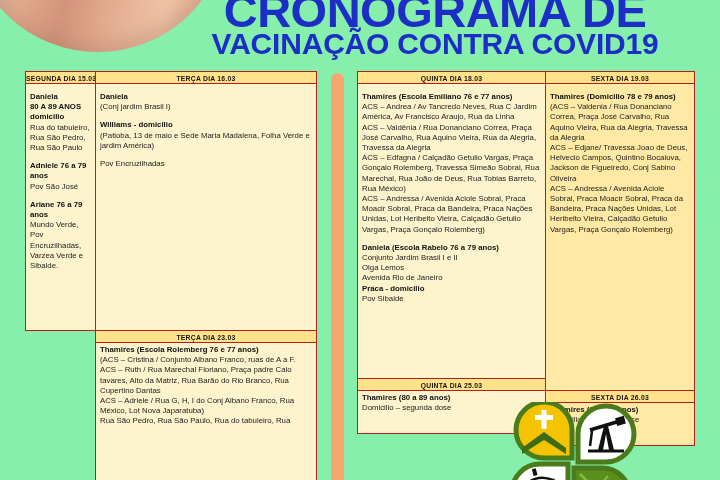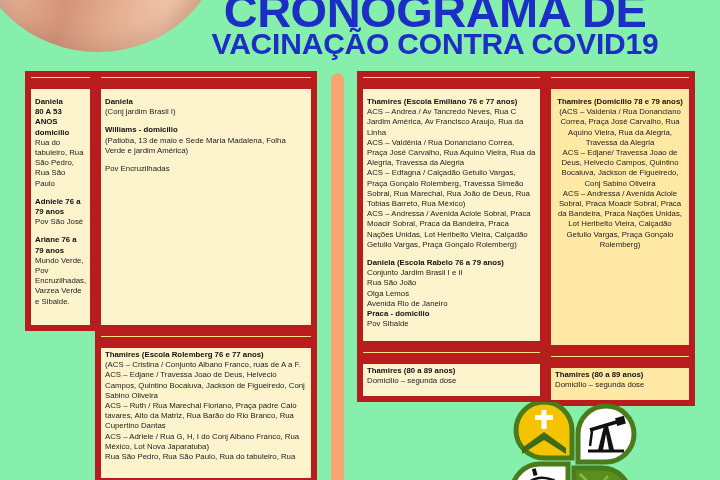--- a/index.html
+++ b/index.html
@@ -20,43 +20,43 @@
   .title2{
     position:absolute;top:27px;left:150px;width:570px;text-align:center;
     font-size:30px;font-weight:800;letter-spacing:-0.2px;color:#1d2ec6;white-space:nowrap;
   }
   .orange-bar{
     position:absolute;left:331px;top:73px;width:13px;height:410px;border-radius:7px 7px 0 0;
     background:#f7a571;
   }
   
   .tcol{position:absolute;box-sizing:border-box;}
-  .cell{box-sizing:border-box;border:6px solid #b91c1c;background:#fdf3cc;overflow:hidden;}
+  .cell{box-sizing:border-box;border:1px solid #b91c1c;background:#fdf3cc;overflow:hidden;}
   .cell + .cell{margin-top:-1px;}
   .hdr{
     font-size:6.8px;font-weight:bold;text-align:center;letter-spacing:.25px;color:#141414;
     background:#ffe28a;padding:3px 0 2px 0;white-space:nowrap;
   }
   .body{font-size:7.8px;line-height:10.2px;padding:2px 4px;}
   .body.pt{padding-top:8px;}
   .accent{background:#ffe9a4;}
   .ln{white-space:normal;}
   .ln.b{font-weight:bold;color:#101010;}
   .ln.sp{height:8px;line-height:8px;}
   
   #lt-col1{left:25px;top:71px;width:71px;}
   #lt-col1 .body{height:248px;}
   #lt-col2{left:95px;top:71px;width:222px;}
   #lt-col2 .body.s1{height:248px;}
   #lt-col2 .body.s2{height:142px;}
   #rt-col1{left:357px;top:71px;width:189px;}
-  #rt-col1 .body.s1{height:264px;}
+  #rt-col1 .body.s1{height:296px;}
   #rt-col1 .body.s2{height:44px;}
   #rt-col2{left:545px;top:71px;width:150px;}
-  #rt-col2 .body.s1{height:268px;text-align:center;}
+  #rt-col2 .body.s1{height:308px;}
   #rt-col2 .body.s2{height:44px;}
   .hdr-cell{height:13px;padding:0;}
   .hdr-cell .hdr{padding-top:2.5px;}
   
   #logo{position:absolute;left:502px;top:402px;}
 </style>
 </head>
 <body>
 
 <div id="page">
@@ -67,21 +67,21 @@
   <div class="title2">VACINAÇÃO CONTRA COVID19</div>
 
   <div class="orange-bar"></div>
 
   <div class="tcol" id="lt-col1">
     <div class="cell hdr-cell">
       <div class="hdr">SEGUNDA DIA 15.03</div>
     </div>
     <div class="cell body pt">
         <div class="ln b">Daniela</div>
-        <div class="ln b">80 A 53 ANOS</div>
+        <div class="ln b">80 A 89 ANOS</div>
         <div class="ln b">domicilio</div>
         <div class="ln">Rua do tabuleiro, Rua São Pedro, Rua São Paulo</div>
         <div class="ln sp">&nbsp;</div>
         <div class="ln b">Adniele  76 a 79 anos</div>
         <div class="ln">Pov São José</div>
         <div class="ln sp">&nbsp;</div>
         <div class="ln b">Ariane 76 a 79 anos</div>
         <div class="ln">Mundo Verde, Pov Encruzilhadas, Varzea Verde e Sibalde.</div>
       </div>
   </div>
@@ -99,41 +99,39 @@
         <div class="ln sp">&nbsp;</div>
         <div class="ln">Pov Encruzilhadas</div>
         <div class="ln sp">&nbsp;</div>
       </div>
     <div class="cell hdr-cell">
       <div class="hdr">TERÇA DIA 23.03</div>
     </div>
     <div class="cell body s2">
         <div class="ln b">Thamires  (Escola Rolemberg 76 e 77 anos)</div>
         <div class="ln">(ACS – Cristina / Conjunto Albano Franco, ruas de A a F.</div>
-        <div class="ln">ACS – Edjane / Travessa Joao de Deus, Helvecio Campos, Quintino Bocaiuva, Jackson de Figueiredo, Conj Sabino Oliveira</div>
         <div class="ln">ACS – Ruth / Rua Marechal Floriano, Praça padre Caio tavares, Alto da Matriz, Rua Barão do Rio Branco, Rua Cupertino Dantas</div>
         <div class="ln">ACS – Adriele / Rua G, H, I do Conj Albano Franco, Rua México, Lot Nova Japaratuba)</div>
         <div class="ln">Rua São Pedro, Rua São Paulo, Rua do tabuleiro, Rua</div>
       </div>
   </div>
 
   <div class="tcol" id="rt-col1">
     <div class="cell hdr-cell">
       <div class="hdr">QUINTA  DIA 18.03</div>
     </div>
     <div class="cell body s1 pt">
         <div class="ln b">Thamires (Escola Emiliano 76 e 77 anos)</div>
         <div class="ln">ACS – Andrea / Av Tancredo Neves, Rua C Jardim América, Av Francisco Araujo, Rua da Linha</div>
         <div class="ln">ACS – Valdênia / Rua Donanciano Correa, Praça José Carvalho, Rua Aquino Vieira, Rua da Alegria, Travessa da Alegria</div>
         <div class="ln">ACS – Edfagna / Calçadão Getulio Vargas,  Praça Gonçalo Rolemberg, Travessa Simeão Sobral, Rua Marechal, Rua João de Deus, Rua Tobias Barreto, Rua México)</div>
         <div class="ln">ACS – Andressa / Avenida Aciole Sobral, Praca Moacir Sobral, Praca da Bandeira, Praca Nações Unidas, Lot Heribelto Vieira, Calçadão Getulio Vargas,  Praça Gonçalo Rolemberg)</div>
         <div class="ln sp">&nbsp;</div>
         <div class="ln b">Daniela (Escola Rabelo 76 a 79 anos)</div>
         <div class="ln">Conjunto Jardim Brasil I e II</div>
-        <div class="ln">Rua São João</div>
         <div class="ln">Olga Lemos</div>
         <div class="ln">Avenida Rio de Janeiro</div>
         <div class="ln b">Praca  - domicilio</div>
         <div class="ln">Pov Sibalde</div>
       </div>
     <div class="cell hdr-cell">
       <div class="hdr">QUINTA  DIA 25.03</div>
     </div>
     <div class="cell body s2">
         <div class="ln b">Thamires  (80 a 89 anos)</div>

